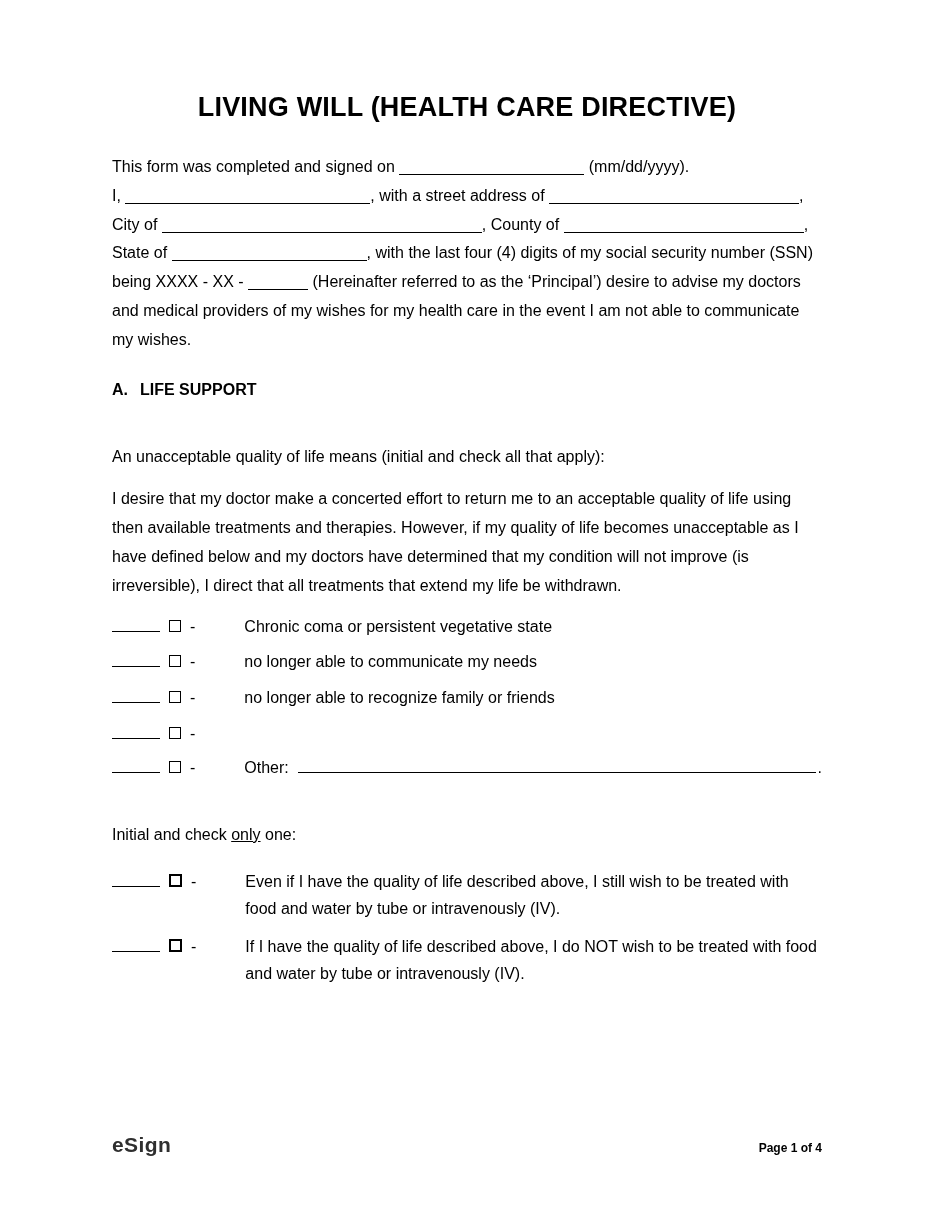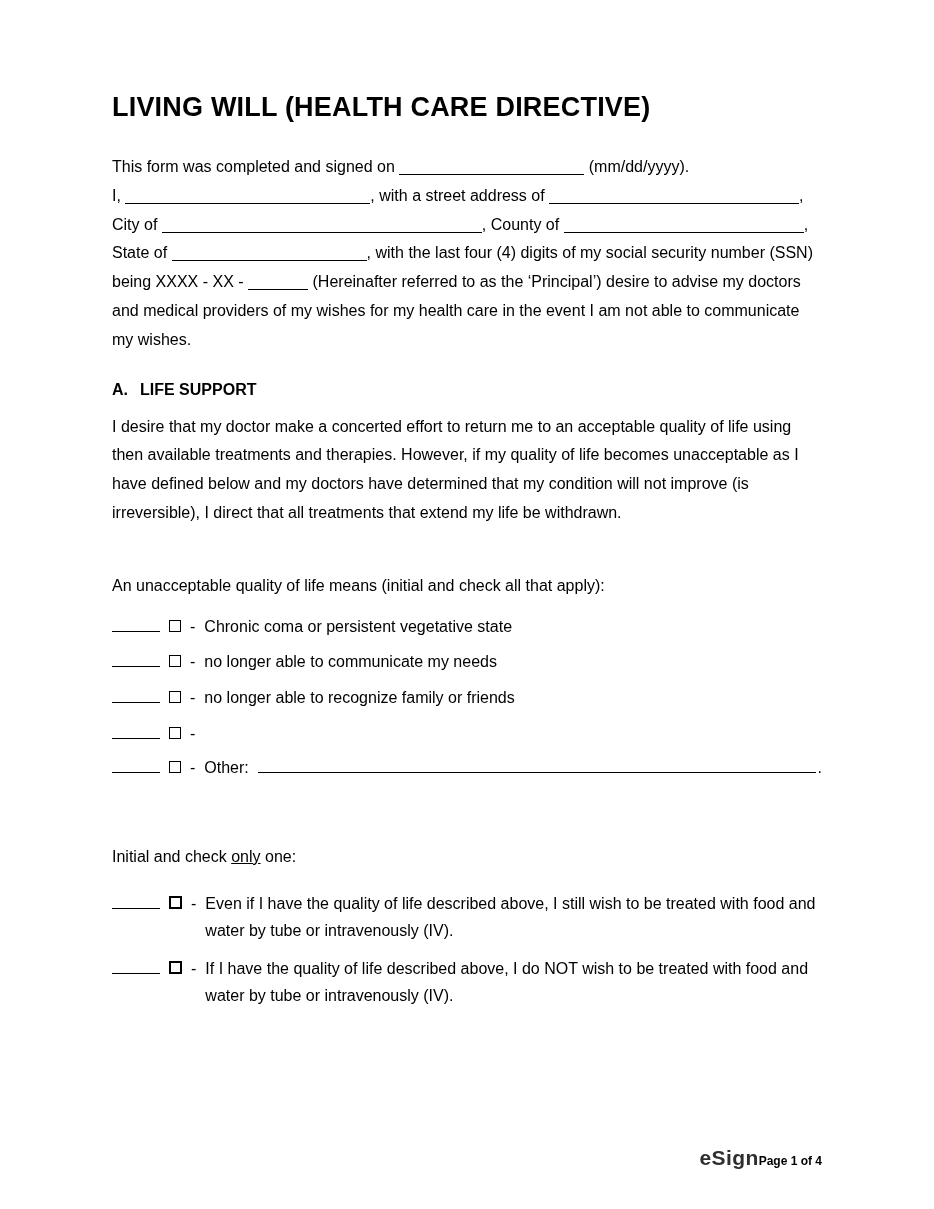--- a/index.html
+++ b/index.html
@@ -12,31 +12,31 @@
     color: #000000;
     font-family: "Liberation Sans", "DejaVu Sans", sans-serif;
     font-size: 16px;
     overflow: hidden;
   }
   .page { padding: 92px 112px 0 112px; }
 
   .doc-title {
     font-size: 27px;
     font-weight: bold;
-    text-align: left;
+    text-align: center;
     margin: 0;
     letter-spacing: 0.2px;
   }
 
   .para { margin: 0; line-height: 1.8; }
   .signed-para { margin-top: 30px; }
   .principal-para { }
   .intro-para { margin-top: 14px; }
   .prompt-para { margin-top: 44px; }
-  .single-prompt { margin-top: 64px; }
+  .single-prompt { margin-top: 42px; }
 
   .section-heading {
     display: flex;
     gap: 12px;
     font-size: 16px;
     font-weight: bold;
     margin: 26px 0 0 0;
   }
 
   .blank {
@@ -57,21 +57,21 @@
 
   .options { margin-top: 16px; }
   .single-options { margin-top: 18px; }
 
   .check-row {
     display: flex;
     align-items: baseline;
     gap: 9px;
     margin-bottom: 15px;
   }
-  .check-row .row-label { line-height: 1.3; }
+  .check-row .row-label { line-height: 1.3; margin-left: 40px; }
 
   .checkbox {
     width: 12px;
     height: 12px;
     border: 1px solid #000;
     flex: 0 0 auto;
     display: inline-block;
   }
   .checkbox.bold {
     width: 13px;
@@ -91,23 +91,23 @@
     flex: 1 1 auto;
     line-height: 1.72;
   }
 
   .underline { text-decoration: underline; }
 
   .footer {
     position: absolute;
     left: 112px;
     right: 112px;
-    bottom: 39px;
-    display: flex;
-    justify-content: flex-end;
+    bottom: 52px;
+    display: flex;
+    justify-content: space-between;
     align-items: baseline;
   }
   .brand {
     font-weight: 800;
     font-size: 21px;
     letter-spacing: 0.4px;
     color: #2f2f2f;
   }
   .page-label { font-size: 12px; font-weight: bold; }
 </style>
@@ -133,23 +133,23 @@
 <span>State of</span>
 <span class="blank w195"></span><span>, with the last four (4) digits of my social security number (SSN) being XXXX - XX -</span>
 <span class="blank w60"></span>
 <span>(Hereinafter referred to as the ‘Principal’) desire to advise my doctors and medical providers of my wishes for my health care in the event I am not able to communicate my wishes.</span></p>
 
   <h2 class="section-heading">
     <span>A.</span>
     <span>LIFE SUPPORT</span>
   </h2>
 
+  <p class="para prompt-para">An unacceptable quality of life means (initial and check all that apply):</p>
+
   <p class="para intro-para">I desire that my doctor make a concerted effort to return me to an acceptable quality of life using then available treatments and therapies. However, if my quality of life becomes unacceptable as I have defined below and my doctors have determined that my condition will not improve (is irreversible), I direct that all treatments that extend my life be withdrawn.</p>
-
-  <p class="para prompt-para">An unacceptable quality of life means (initial and check all that apply):</p>
 
   <div class="options">
 
     <div class="check-row">
       <span class="blank w48"></span>
       <span class="checkbox"></span>
       <span>-</span>
       <span class="row-label">Chronic coma or persistent vegetative state</span>
     </div>
 

